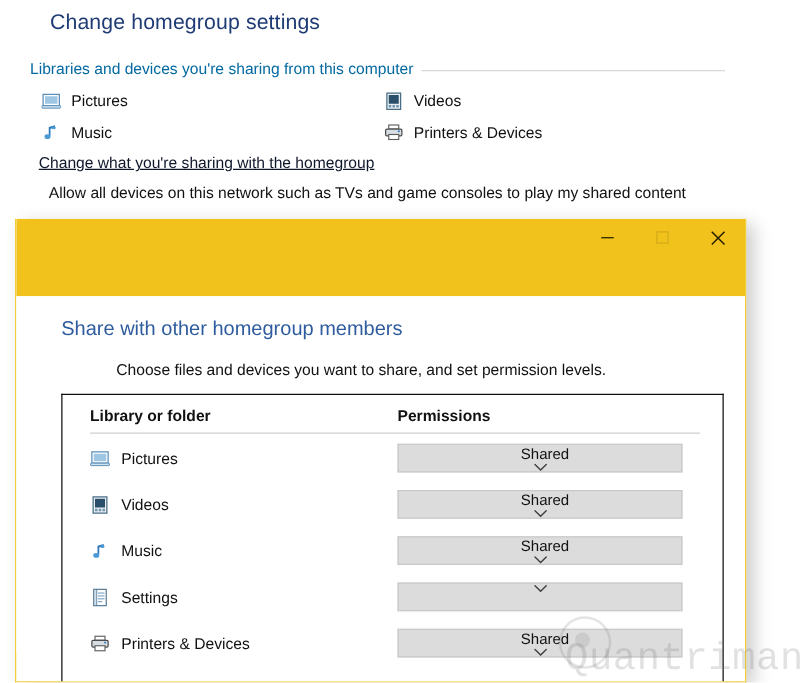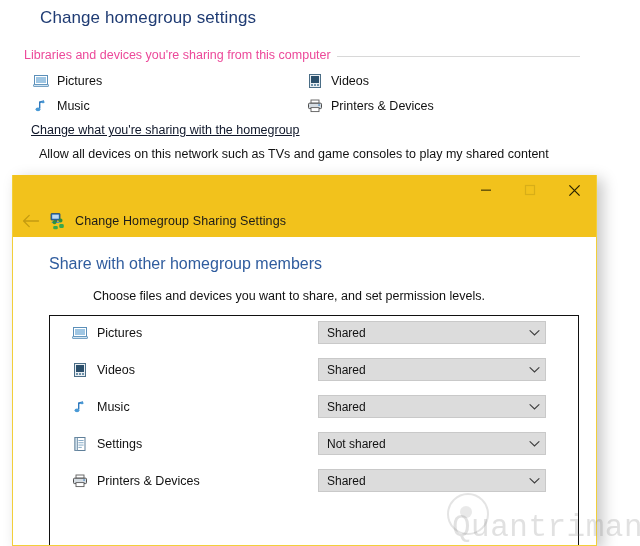--- a/index.html
+++ b/index.html
@@ -29,21 +29,21 @@
     left: 40px; top: 8px;
     font-size: 17px;
     color: #1f3b73;
     letter-spacing: .1px;
     white-space: nowrap;
   }
   .cp-grouphead {
     position: absolute;
     left: 24px; top: 48px;
     font-size: 12.5px;
-    color: #ec4899;
+    color: #0369a1;
     white-space: nowrap;
     background: #fff;
     padding-right: 6px;
     z-index: 2;
   }
   .cp-groupline {
     position: absolute;
     left: 24px; top: 56px;
     width: 556px; height: 1px;
     background: #d8d8d8;
@@ -200,20 +200,21 @@
   .combo {
     position: absolute;
     left: 268px; top: 5px;
     width: 228px; height: 23px;
     box-sizing: border-box;
     background: #dcdcdc;
     border: 1px solid #c9c9c9;
     display: flex;
     align-items: center;
     cursor: pointer;
+    flex-direction: column;
   }
   .combo-text {
     font-size: 12px;
     color: #111;
     padding-left: 8px;
     white-space: nowrap;
     flex: 1 1 auto;
   }
   .combo-arrow {
     width: 22px;
@@ -331,48 +332,33 @@
           <rect x="1.5" y="1.5" width="9" height="9" fill="none" stroke="#d8ae18" stroke-width="1.2"></rect>
         </svg>
       </div>
       <div class="win-btn">
         <svg width="13" height="13" viewBox="0 0 13 13" aria-hidden="true">
           <path d="M1.4 1.4 L11.6 11.6 M11.6 1.4 L1.4 11.6" stroke="#2a2200" stroke-width="1.25" fill="none"></path>
         </svg>
       </div>
     </div>
 
-    <div class="nav-row">
-      <div class="back-btn">
-        <svg width="18" height="14" viewBox="0 0 18 14" aria-hidden="true">
-          <path d="M7.2 1.4 L1.6 7 L7.2 12.6 M1.8 7 L16.5 7" stroke="#c49b10" stroke-width="1.3" fill="none" stroke-linecap="round" stroke-linejoin="round"></path>
-        </svg>
-      </div>
-      <span class="dlg-appicon">
-        <svg width="18" height="18" viewBox="0 0 18 18" aria-hidden="true">
-          <rect x="2" y="1.5" width="9" height="6.5" rx="0.6" fill="#2f6fb0" stroke="#1f4b7a" stroke-width="0.8"></rect>
-          <rect x="3.2" y="2.7" width="6.6" height="4" fill="#bcd9f2"></rect>
-          <rect x="5" y="8.3" width="3" height="1.6" fill="#1f4b7a"></rect>
-          <rect x="2.6" y="9.8" width="7.8" height="1.2" rx="0.4" fill="#4a8cc8"></rect>
-          <path d="M11.5 10.5 a2 2 0 1 1 0.01 0 Z" fill="#2f8f3e"></path>
-          <rect x="10.2" y="12.1" width="4.6" height="4" rx="1.4" fill="#3aa74c"></rect>
-          <path d="M5.5 12.3 a2 2 0 1 1 0.01 0 Z" fill="#2f8f3e"></path>
-          <rect x="4.2" y="13.9" width="4.6" height="3.4" rx="1.3" fill="#3aa74c"></rect>
-        </svg>
-      </span>
-      <span class="dlg-title-text">Change Homegroup Sharing Settings</span>
-    </div>
   </div>
 
   <div class="dlg-body">
     <div class="dlg-heading">Share with other homegroup members</div>
     <div class="dlg-sub">Choose files and devices you want to share, and set permission levels.</div>
 
     <div class="tbl">
 
+      <div class="tbl-headrow">
+        <div class="th a">Library or folder</div>
+        <div class="th b">Permissions</div>
+        <div class="th-rule"></div>
+      </div>
 
       <div class="row">
         <div class="row-label">
           <span>
             <svg class="ico" viewBox="0 0 16 16" aria-hidden="true">
               <rect x="1.5" y="2.5" width="13" height="9" fill="#ffffff" stroke="#5b8fb9" stroke-width="1"></rect>
               <rect x="3" y="4" width="10" height="6" fill="#9fc6e3"></rect>
               <rect x="0.5" y="11.5" width="15" height="2" rx="0.5" fill="#cfe2f0" stroke="#5b8fb9" stroke-width="0.8"></rect>
             </svg>
           </span>
@@ -440,21 +426,20 @@
               <rect x="3" y="1.5" width="2.4" height="13" fill="#cfe0ec" stroke="#5e7f99" stroke-width="0.7"></rect>
               <rect x="6.4" y="4" width="5.2" height="0.9" fill="#7ba3c2"></rect>
               <rect x="6.4" y="6.3" width="5.2" height="0.9" fill="#7ba3c2"></rect>
               <rect x="6.4" y="8.6" width="5.2" height="0.9" fill="#7ba3c2"></rect>
               <rect x="6.4" y="10.9" width="3.4" height="0.9" fill="#7ba3c2"></rect>
             </svg>
           </span>
           <span>Settings</span>
         </div>
         <div class="combo">
-          <span class="combo-text">Not shared</span>
           <span class="combo-arrow">
             <svg width="11" height="8" viewBox="0 0 11 8" aria-hidden="true">
               <path d="M1 1.6 L5.5 6 L10 1.6" stroke="#3d3d3d" stroke-width="1.1" fill="none" stroke-linecap="round"></path>
             </svg>
           </span>
         </div>
       </div>
 
       <div class="row">
         <div class="row-label">

